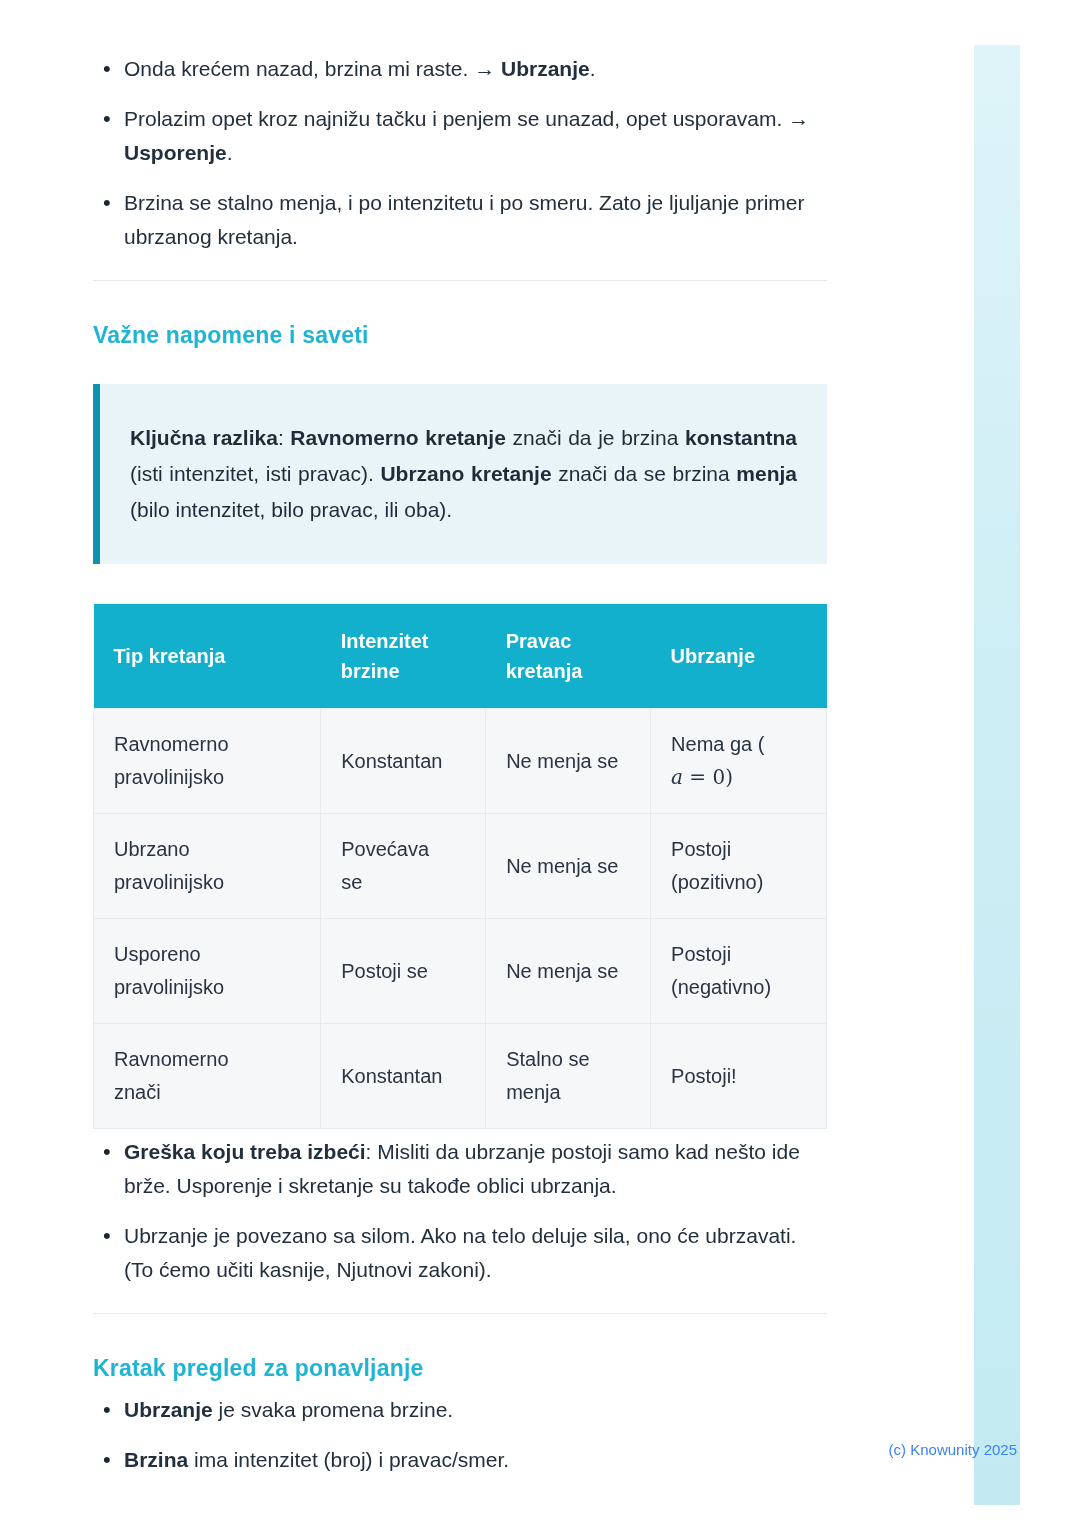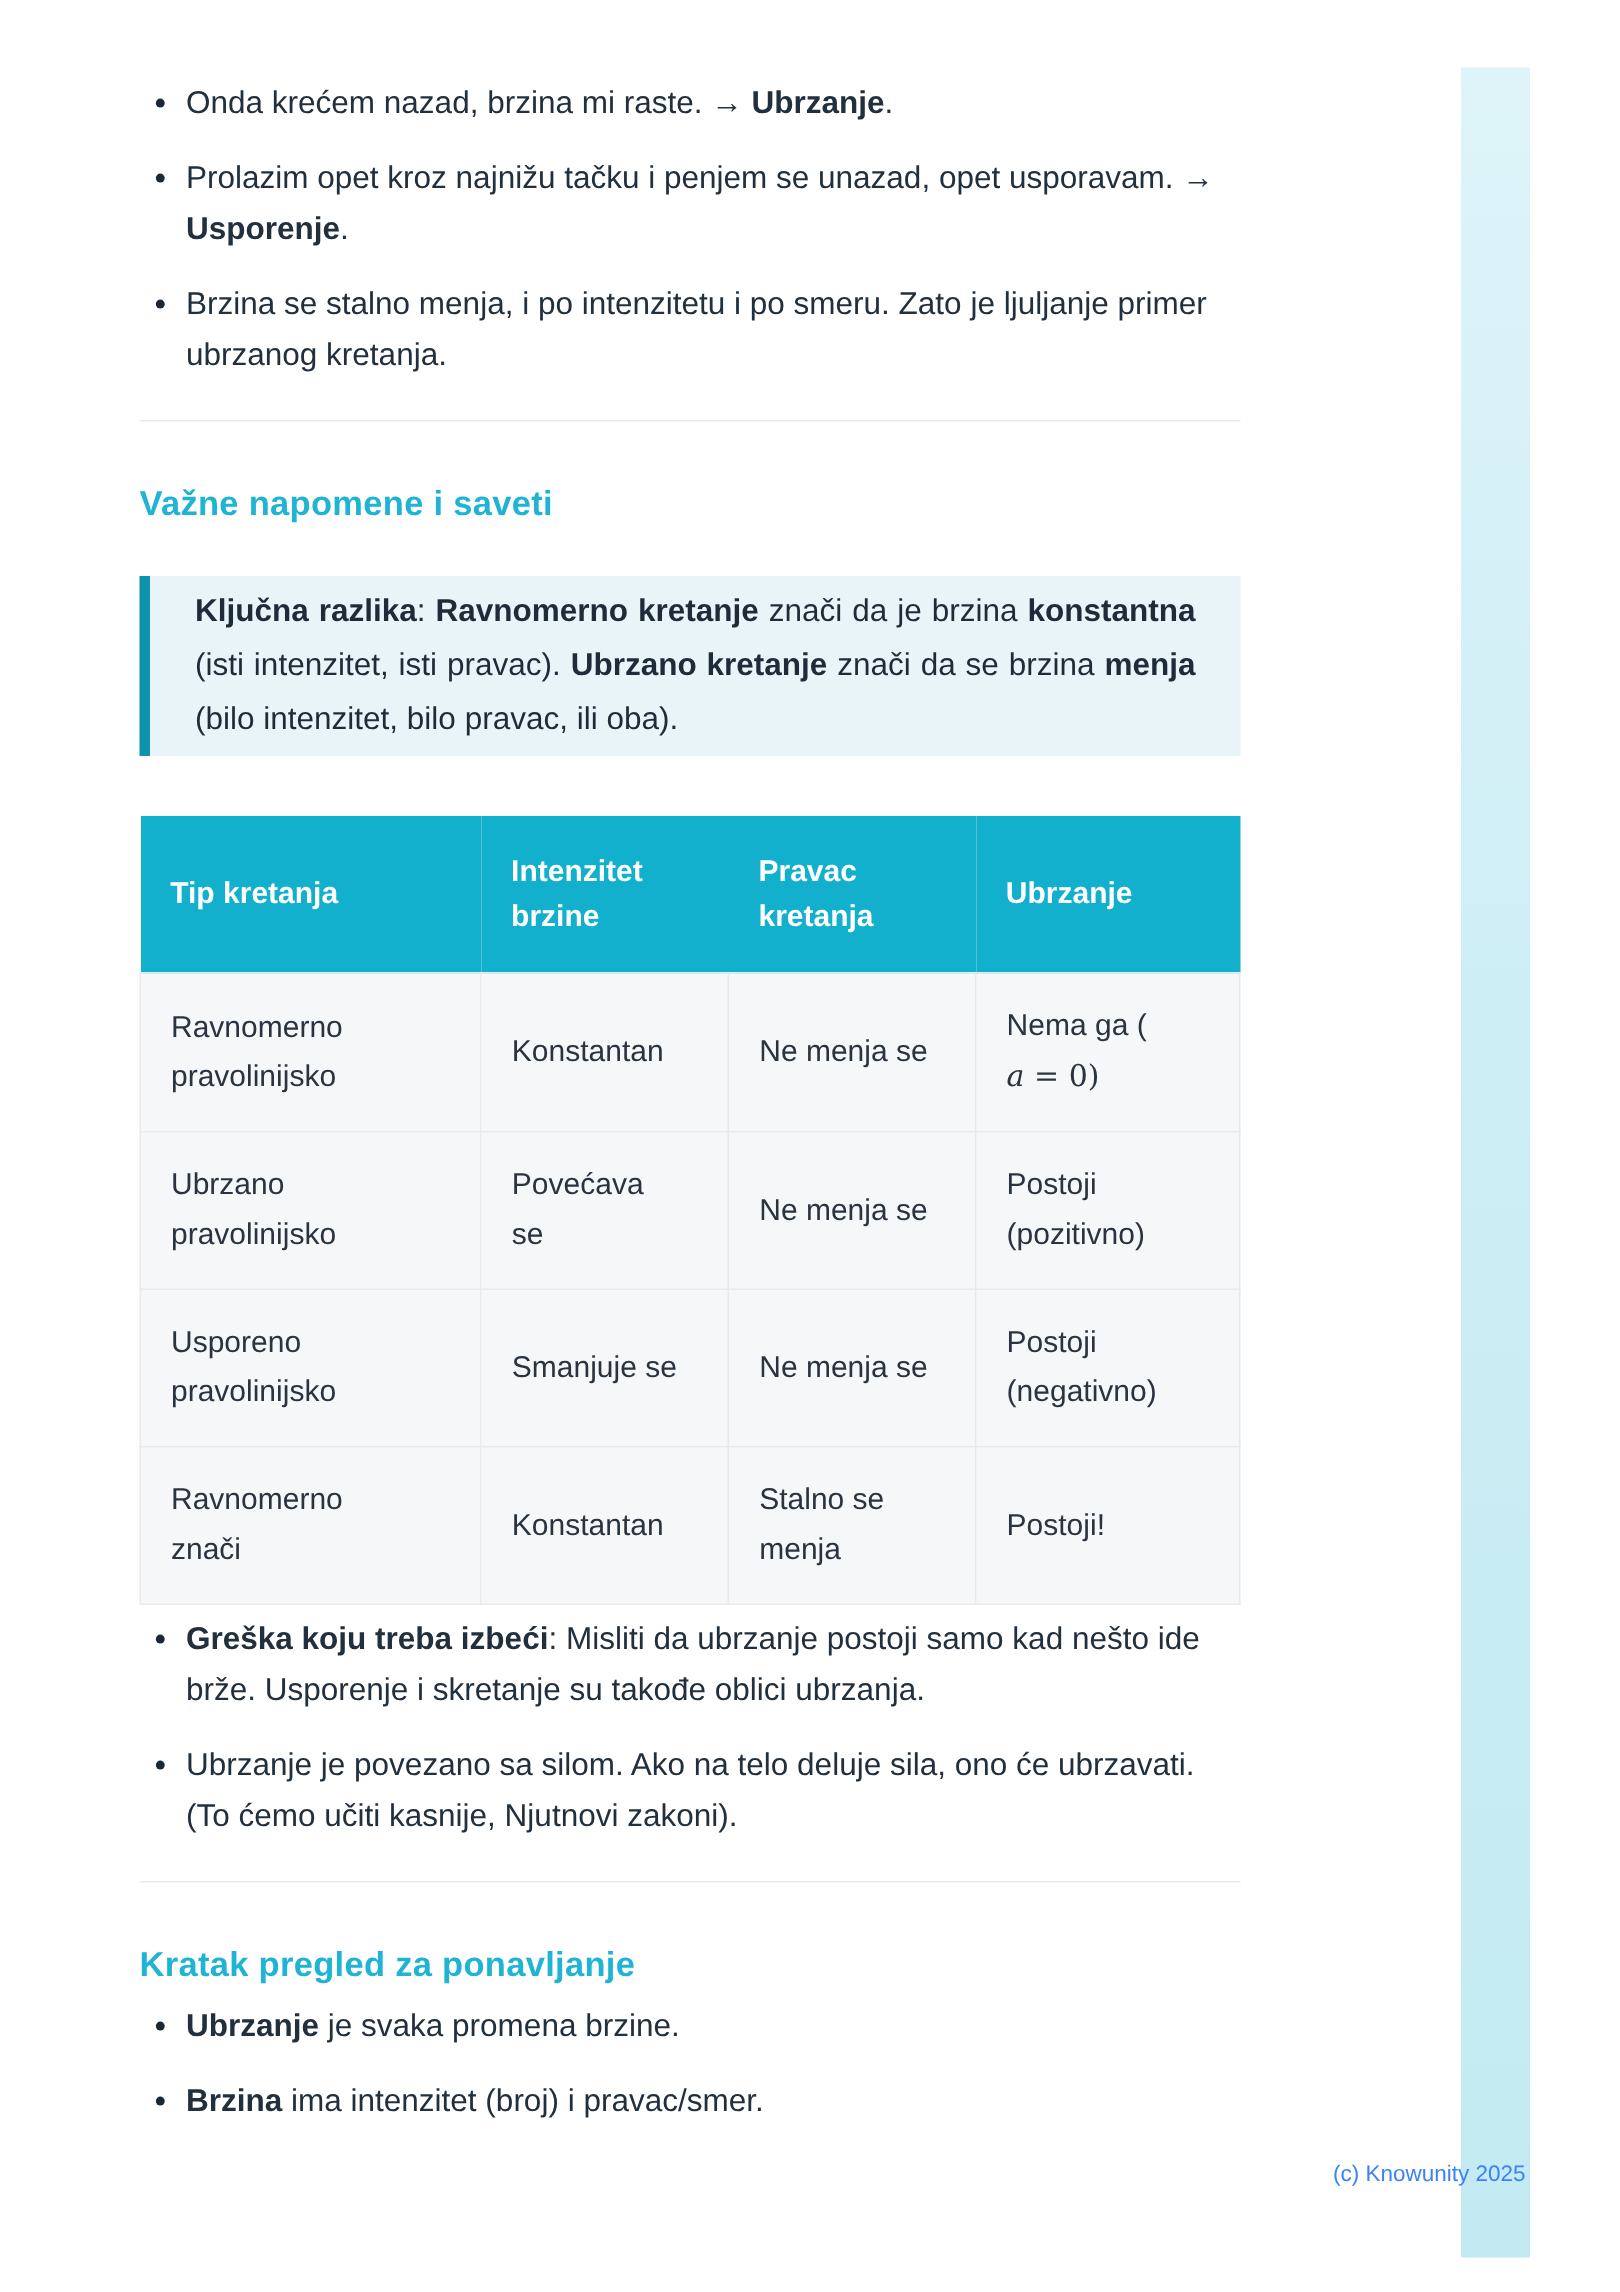--- a/index.html
+++ b/index.html
@@ -39,21 +39,21 @@
     font-size: 23px;
     line-height: 37px;
     font-weight: 700;
     letter-spacing: 0.2px;
   }
 
   .callout {
     margin-top: 30px;
     background: #e9f4f8;
     border-left: 7px solid #0e93ae;
-    padding: 6px 30px;
+    padding: 36px 30px;
     font-size: 21px;
     line-height: 36px;
     text-align: justify;
     color: #1f2b38;
   }
 
   table.motion-table {
     width: 100%;
     border-collapse: collapse;
     margin-top: 40px;
@@ -141,21 +141,21 @@
             <td><span>Nema ga (</span><br><span class="i serif">a</span><span class="serif"> = 0)</span></td>
           </tr>
           <tr>
             <td><span>Ubrzano</span><br><span>pravolinijsko</span></td>
             <td><span>Povećava</span><br><span>se</span></td>
             <td><span>Ne menja se</span></td>
             <td><span>Postoji</span><br><span>(pozitivno)</span></td>
           </tr>
           <tr>
             <td><span>Usporeno</span><br><span>pravolinijsko</span></td>
-            <td><span>Smanjuje se</span></td>
+            <td><span>Postoji se</span></td>
             <td><span>Ne menja se</span></td>
             <td><span>Postoji</span><br><span>(negativno)</span></td>
           </tr>
           <tr>
             <td><span>Ravnomerno</span><br><span>znači</span></td>
             <td><span>Konstantan</span></td>
             <td><span>Stalno se</span><br><span>menja</span></td>
             <td><span>Postoji!</span></td>
           </tr>
         </tbody>

